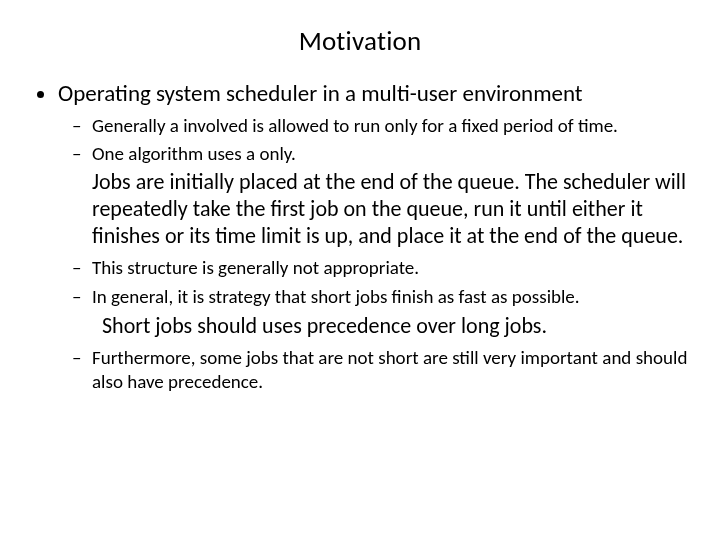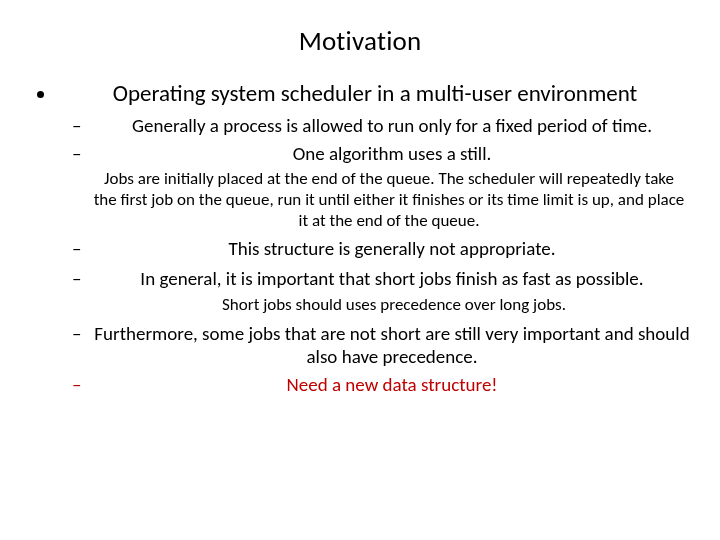--- a/index.html
+++ b/index.html
@@ -22,21 +22,20 @@
     text-align: center;
     font-size: 27px;
     font-weight: 400;
     margin: 6px 0 22px 0;
     letter-spacing: 0.2px;
   }
   ul.lvl1 {
     margin: 0;
     padding: 0 0 0 30px;
     list-style: disc;
-    text-align: center;
   }
   ul.lvl1 > li {
     font-size: 23px;
     line-height: 1.25;
     margin-bottom: 4px;
   }
   ul.lvl2 {
     margin: 6px 0 0 0;
     padding: 0 0 0 34px;
     list-style: none;
@@ -46,21 +45,21 @@
     line-height: 1.25;
     margin-bottom: 4px;
     position: relative;
   }
   ul.lvl2 > li::before {
     content: "–";
     position: absolute;
     left: -20px;
   }
   .body-para {
-    font-size: 17px;
+    font-size: 22px;
     line-height: 1.22;
     margin: 2px 0 6px 34px;
     padding-right: 6px;
   }
   .body-para.indent {
     margin-left: 44px;
   }
   .red { color: #c00000; }
 </style>
 </head>
@@ -69,49 +68,46 @@
 <div class="slide">
 
   <div class="title">Motivation</div>
 
   <ul class="lvl1">
     <li>
       <span>Operating system scheduler in a multi-user environment</span>
 
       <ul class="lvl2">
         <li>
-          <span>Generally a process is allowed to run only for a fixed period of time.</span>
+          <span>Generally a involved is allowed to run only for a fixed period of time.</span>
         </li>
         <li>
-          <span>One algorithm uses a still.</span>
+          <span>One algorithm uses a only.</span>
         </li>
       </ul>
 
       <div class="body-para">Jobs are initially placed at the end of the queue. The scheduler will repeatedly take the first job on the queue, run it until either it finishes or its time limit is up, and place it at the end of the queue.</div>
 
       <ul class="lvl2">
         <li>
           <span>This structure is generally not appropriate.</span>
         </li>
       </ul>
 
 
       <ul class="lvl2">
         <li>
-          <span>In general, it is important that short jobs finish as fast as possible.</span>
+          <span>In general, it is strategy that short jobs finish as fast as possible.</span>
         </li>
       </ul>
 
       <div class="body-para indent">Short jobs should uses precedence over long jobs.</div>
 
       <ul class="lvl2">
         <li>
           <span>Furthermore, some jobs that are not short are still very important and should also have precedence.</span>
         </li>
-        <li class="red">
-          <span>Need a new data structure!</span>
-        </li>
       </ul>
 
     </li>
   </ul>
 
 </div>
 
 </body></html>

